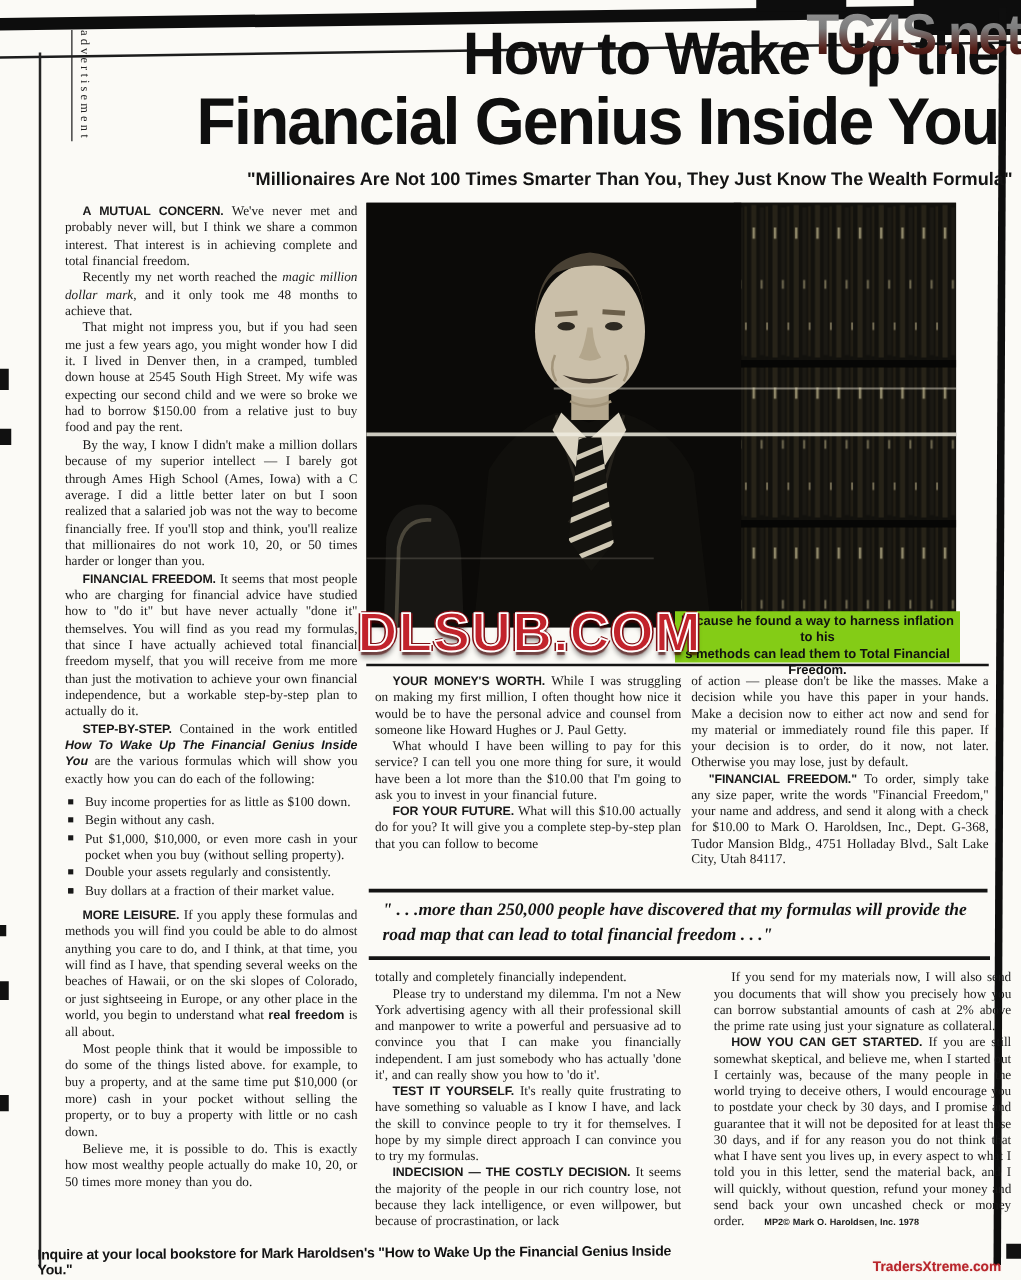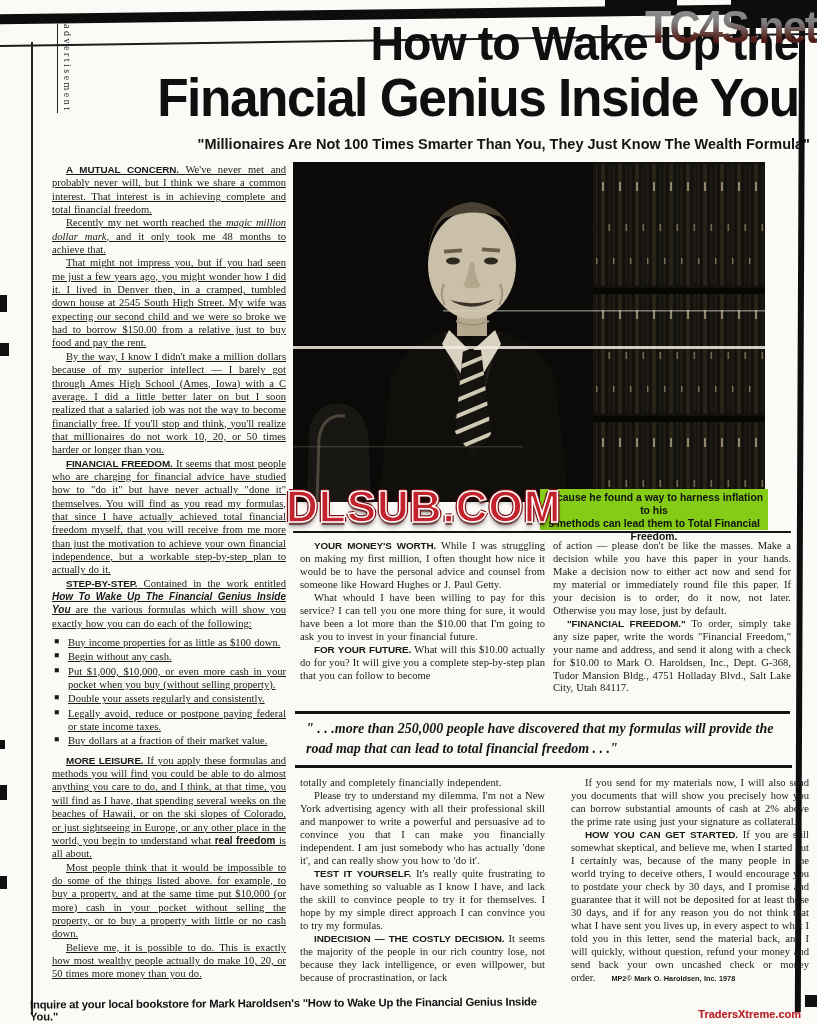--- a/index.html
+++ b/index.html
@@ -60,21 +60,21 @@
   }
   .sub {
     margin-top:12px; font-family:"Liberation Sans", sans-serif; font-weight:700;
     font-size:14.5px; color:#141414;
   }
   
   .bodycol {
     position:absolute; font-size:10.6px; line-height:13.35px; text-align:justify;
     color:#191919; word-spacing:0.4px; overflow:hidden;
   }
-  .colL { left:52px; top:163px; width:234px; height:834px;text-decoration:underline; }
+  .colL { left:52px; top:163px; width:234px; height:834px; }
   .colM { left:300px; top:540px; width:245px; height:170px; line-height:12.95px; }
   .colR { left:553px; top:540px; width:238px; height:170px; line-height:12.95px; }
   .colM2 { left:300px; top:776px; width:245px; height:222px; line-height:13.0px; }
   .colR2 { left:553px; top:776px; width:238px; height:222px; line-height:13.0px;margin-left:18px; }
   .bodycol p { margin:0; }
   .ind { text-indent:14px; }
   .lead { font-family:"Liberation Sans", sans-serif; font-weight:700; font-size:9.9px; letter-spacing:-0.1px; }
   .it { font-style:italic; }
   .bd { font-family:"Liberation Sans", sans-serif; font-weight:700; font-size:10px; }
   .bi { font-family:"Liberation Sans", sans-serif; font-weight:700; font-style:italic; font-size:10px; }
@@ -139,21 +139,21 @@
     <p class="ind"><span>Recently my net worth reached the </span><span class="it">magic million dollar mark</span><span>, and it only took me 48 months to achieve that.</span></p>
     <p class="ind">That might not impress you, but if you had seen me just a few years ago, you might wonder how I did it. I lived in Denver then, in a cramped, tumbled down house at 2545 South High Street. My wife was expecting our second child and we were so broke we had to borrow $150.00 from a relative just to buy food and pay the rent.</p>
     <p class="ind">By the way, I know I didn't make a million dollars because of my superior intellect — I barely got through Ames High School (Ames, Iowa) with a C average. I did a little better later on but I soon realized that a salaried job was not the way to become financially free. If you'll stop and think, you'll realize that millionaires do not work 10, 20, or 50 times harder or longer than you.</p>
     <p class="ind"><span class="lead">FINANCIAL FREEDOM.</span> <span>It seems that most people who are charging for financial advice have studied how to "do it" but have never actually "done it" themselves. You will find as you read my formulas, that since I have actually achieved total financial freedom myself, that you will receive from me more than just the motivation to achieve your own financial independence, but a workable step-by-step plan to actually do it.</span></p>
     <p class="ind"><span class="lead">STEP-BY-STEP.</span> <span>Contained in the work entitled </span><span class="bi">How To Wake Up The Financial Genius Inside You</span><span> are the various formulas which will show you exactly how you can do each of the following:</span></p>
     <ul class="blist">
       <li><span class="blt">■</span><span>Buy income properties for as little as $100 down.</span></li>
       <li><span class="blt">■</span><span>Begin without any cash.</span></li>
       <li><span class="blt">■</span><span>Put $1,000, $10,000, or even more cash in your pocket when you buy (without selling property).</span></li>
       <li><span class="blt">■</span><span>Double your assets regularly and consistently.</span></li>
-      <li><span class="blt">■</span><span>Legally avoid, reduce or postpone paying federal or state income taxes.</span></li>
+      <li><span class="blt">■</span></li>
       <li><span class="blt">■</span><span>Buy dollars at a fraction of their market value.</span></li>
     </ul>
     <p class="ind"><span class="lead">MORE LEISURE.</span> <span>If you apply these formulas and methods you will find you could be able to do almost anything you care to do, and I think, at that time, you will find as I have, that spending several weeks on the beaches of Hawaii, or on the ski slopes of Colorado, or just sightseeing in Europe, or any other place in the world, you begin to understand what </span><span class="bd">real freedom</span><span> is all about.</span></p>
     <p class="ind">Most people think that it would be impossible to do some of the things listed above. for example, to buy a property, and at the same time put $10,000 (or more) cash in your pocket without selling the property, or to buy a property with little or no cash down.</p>
     <p class="ind">Believe me, it is possible to do. This is exactly how most wealthy people actually do make 10, 20, or 50 times more money than you do.</p>
   </div>
 
   <div class="photo">
     <svg viewBox="0 0 472 340" preserveAspectRatio="none">
       <defs>

